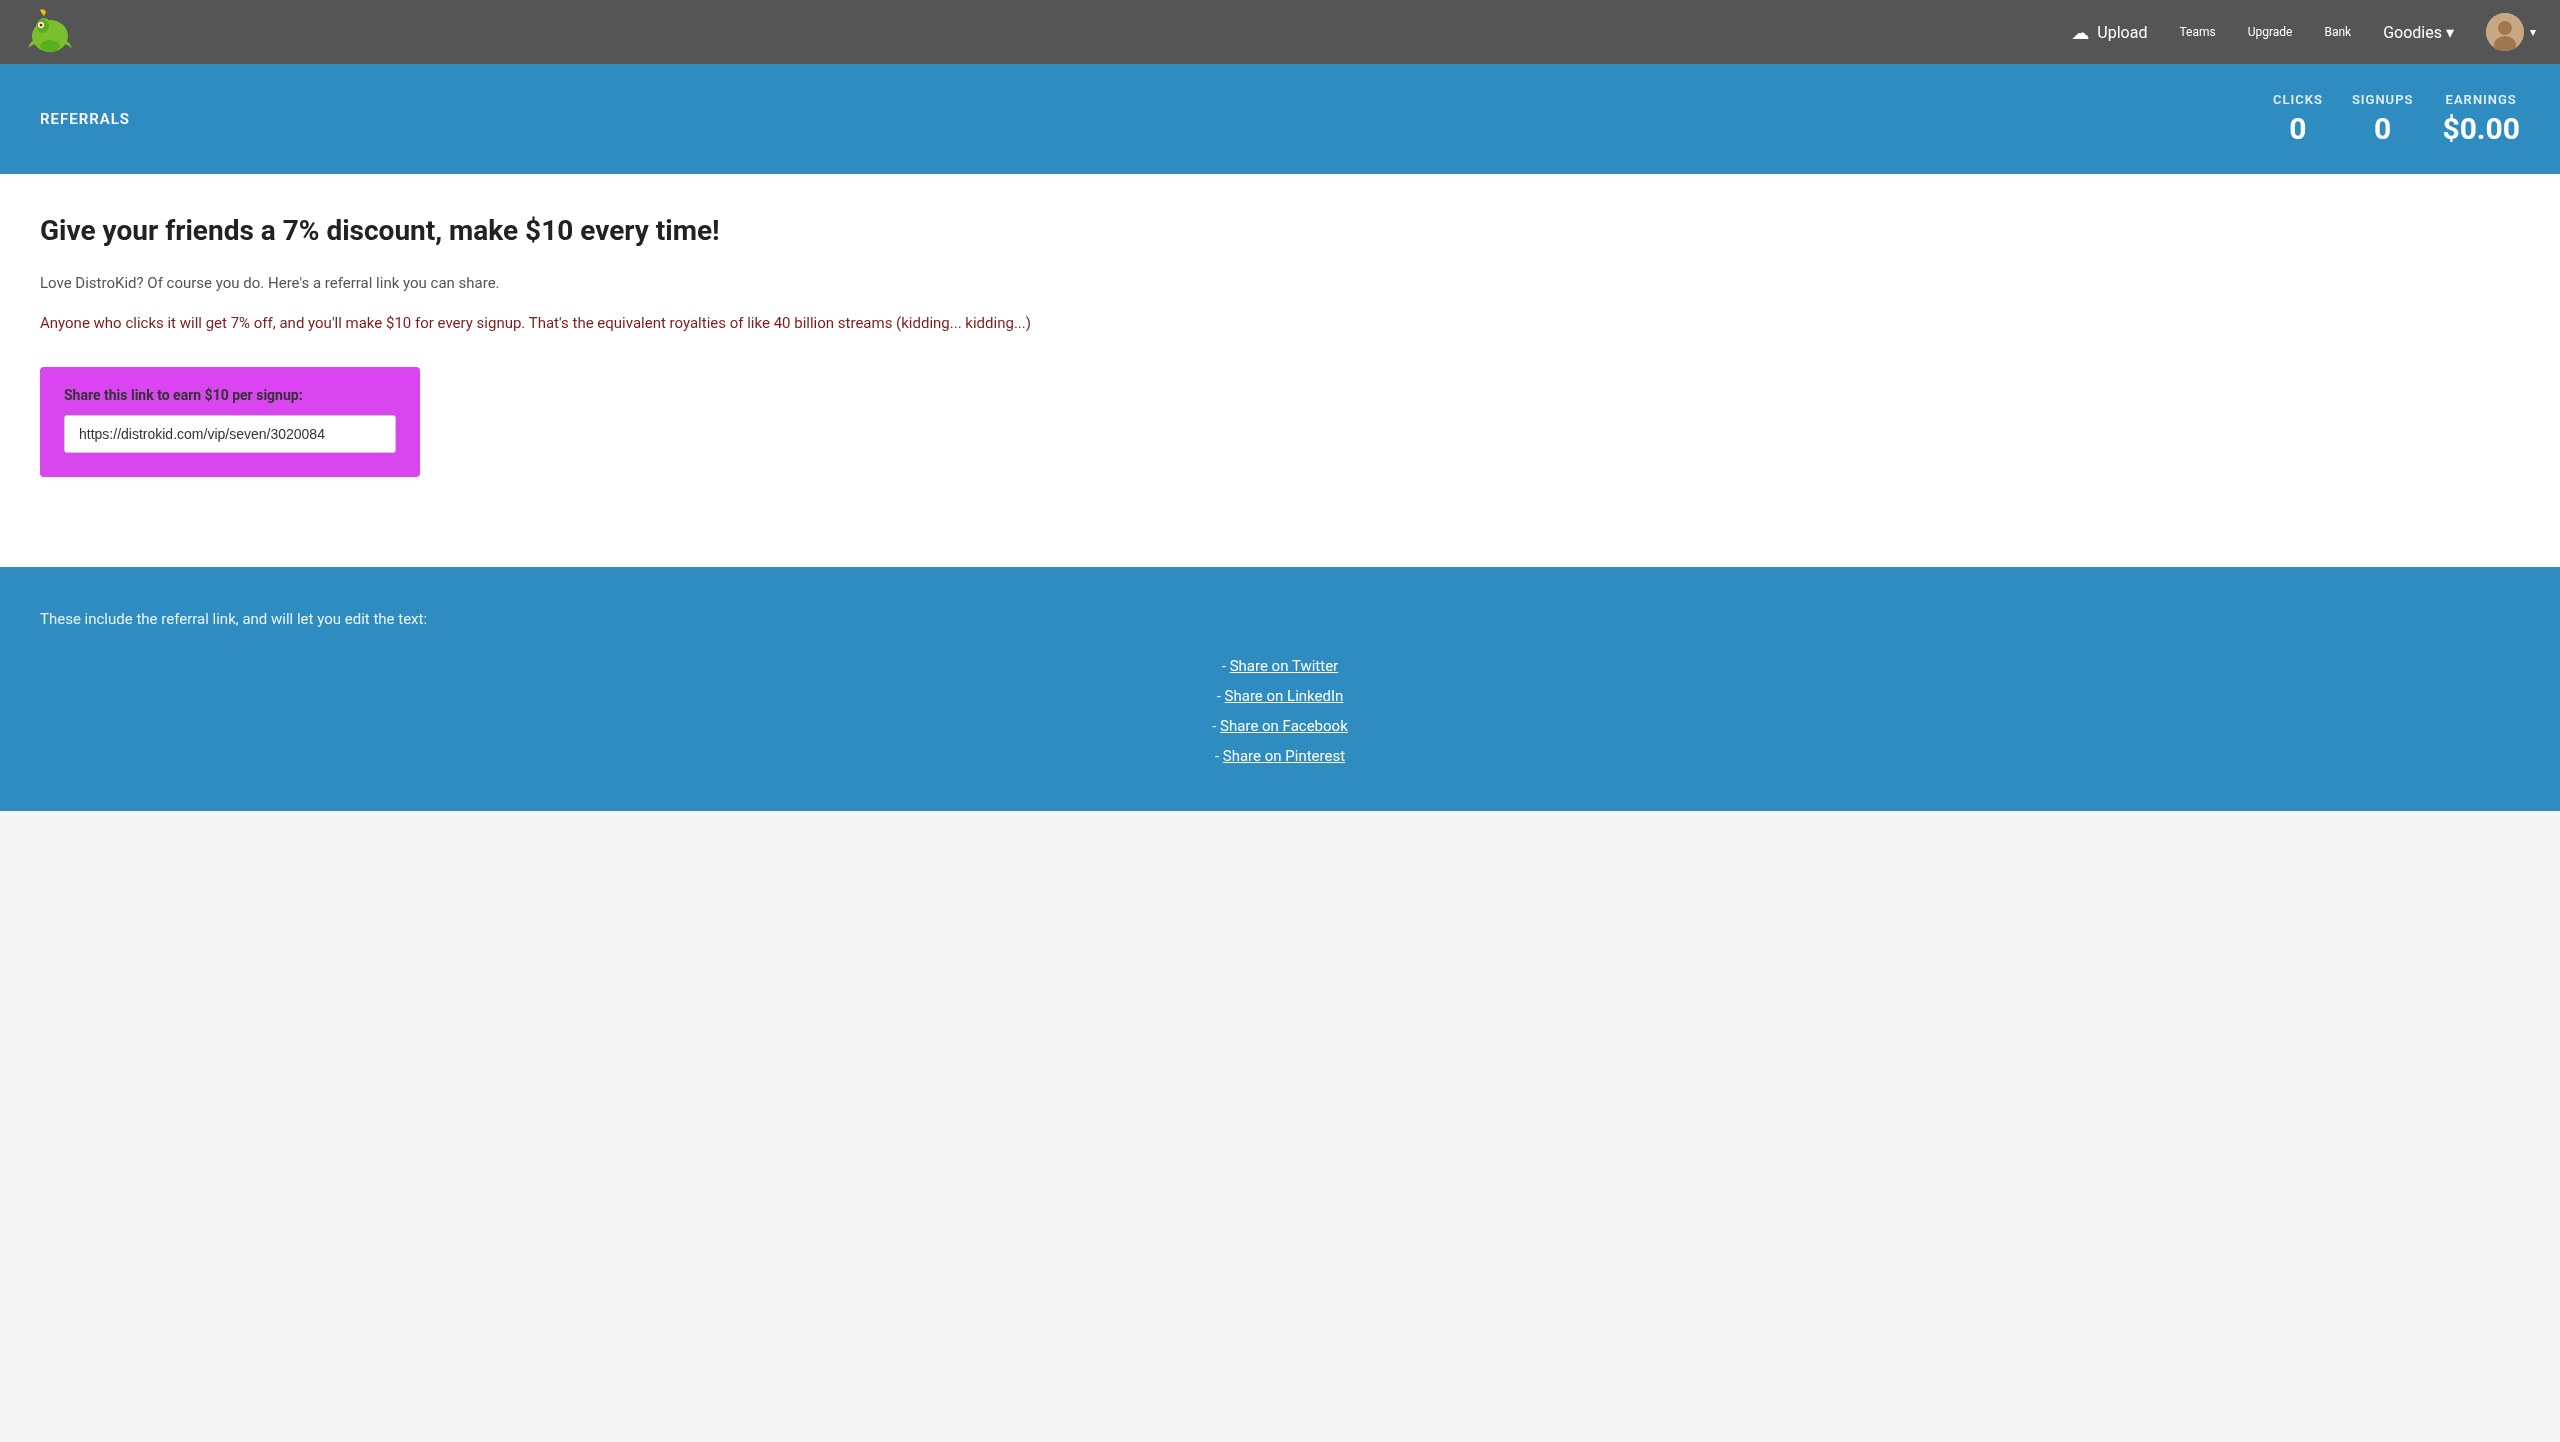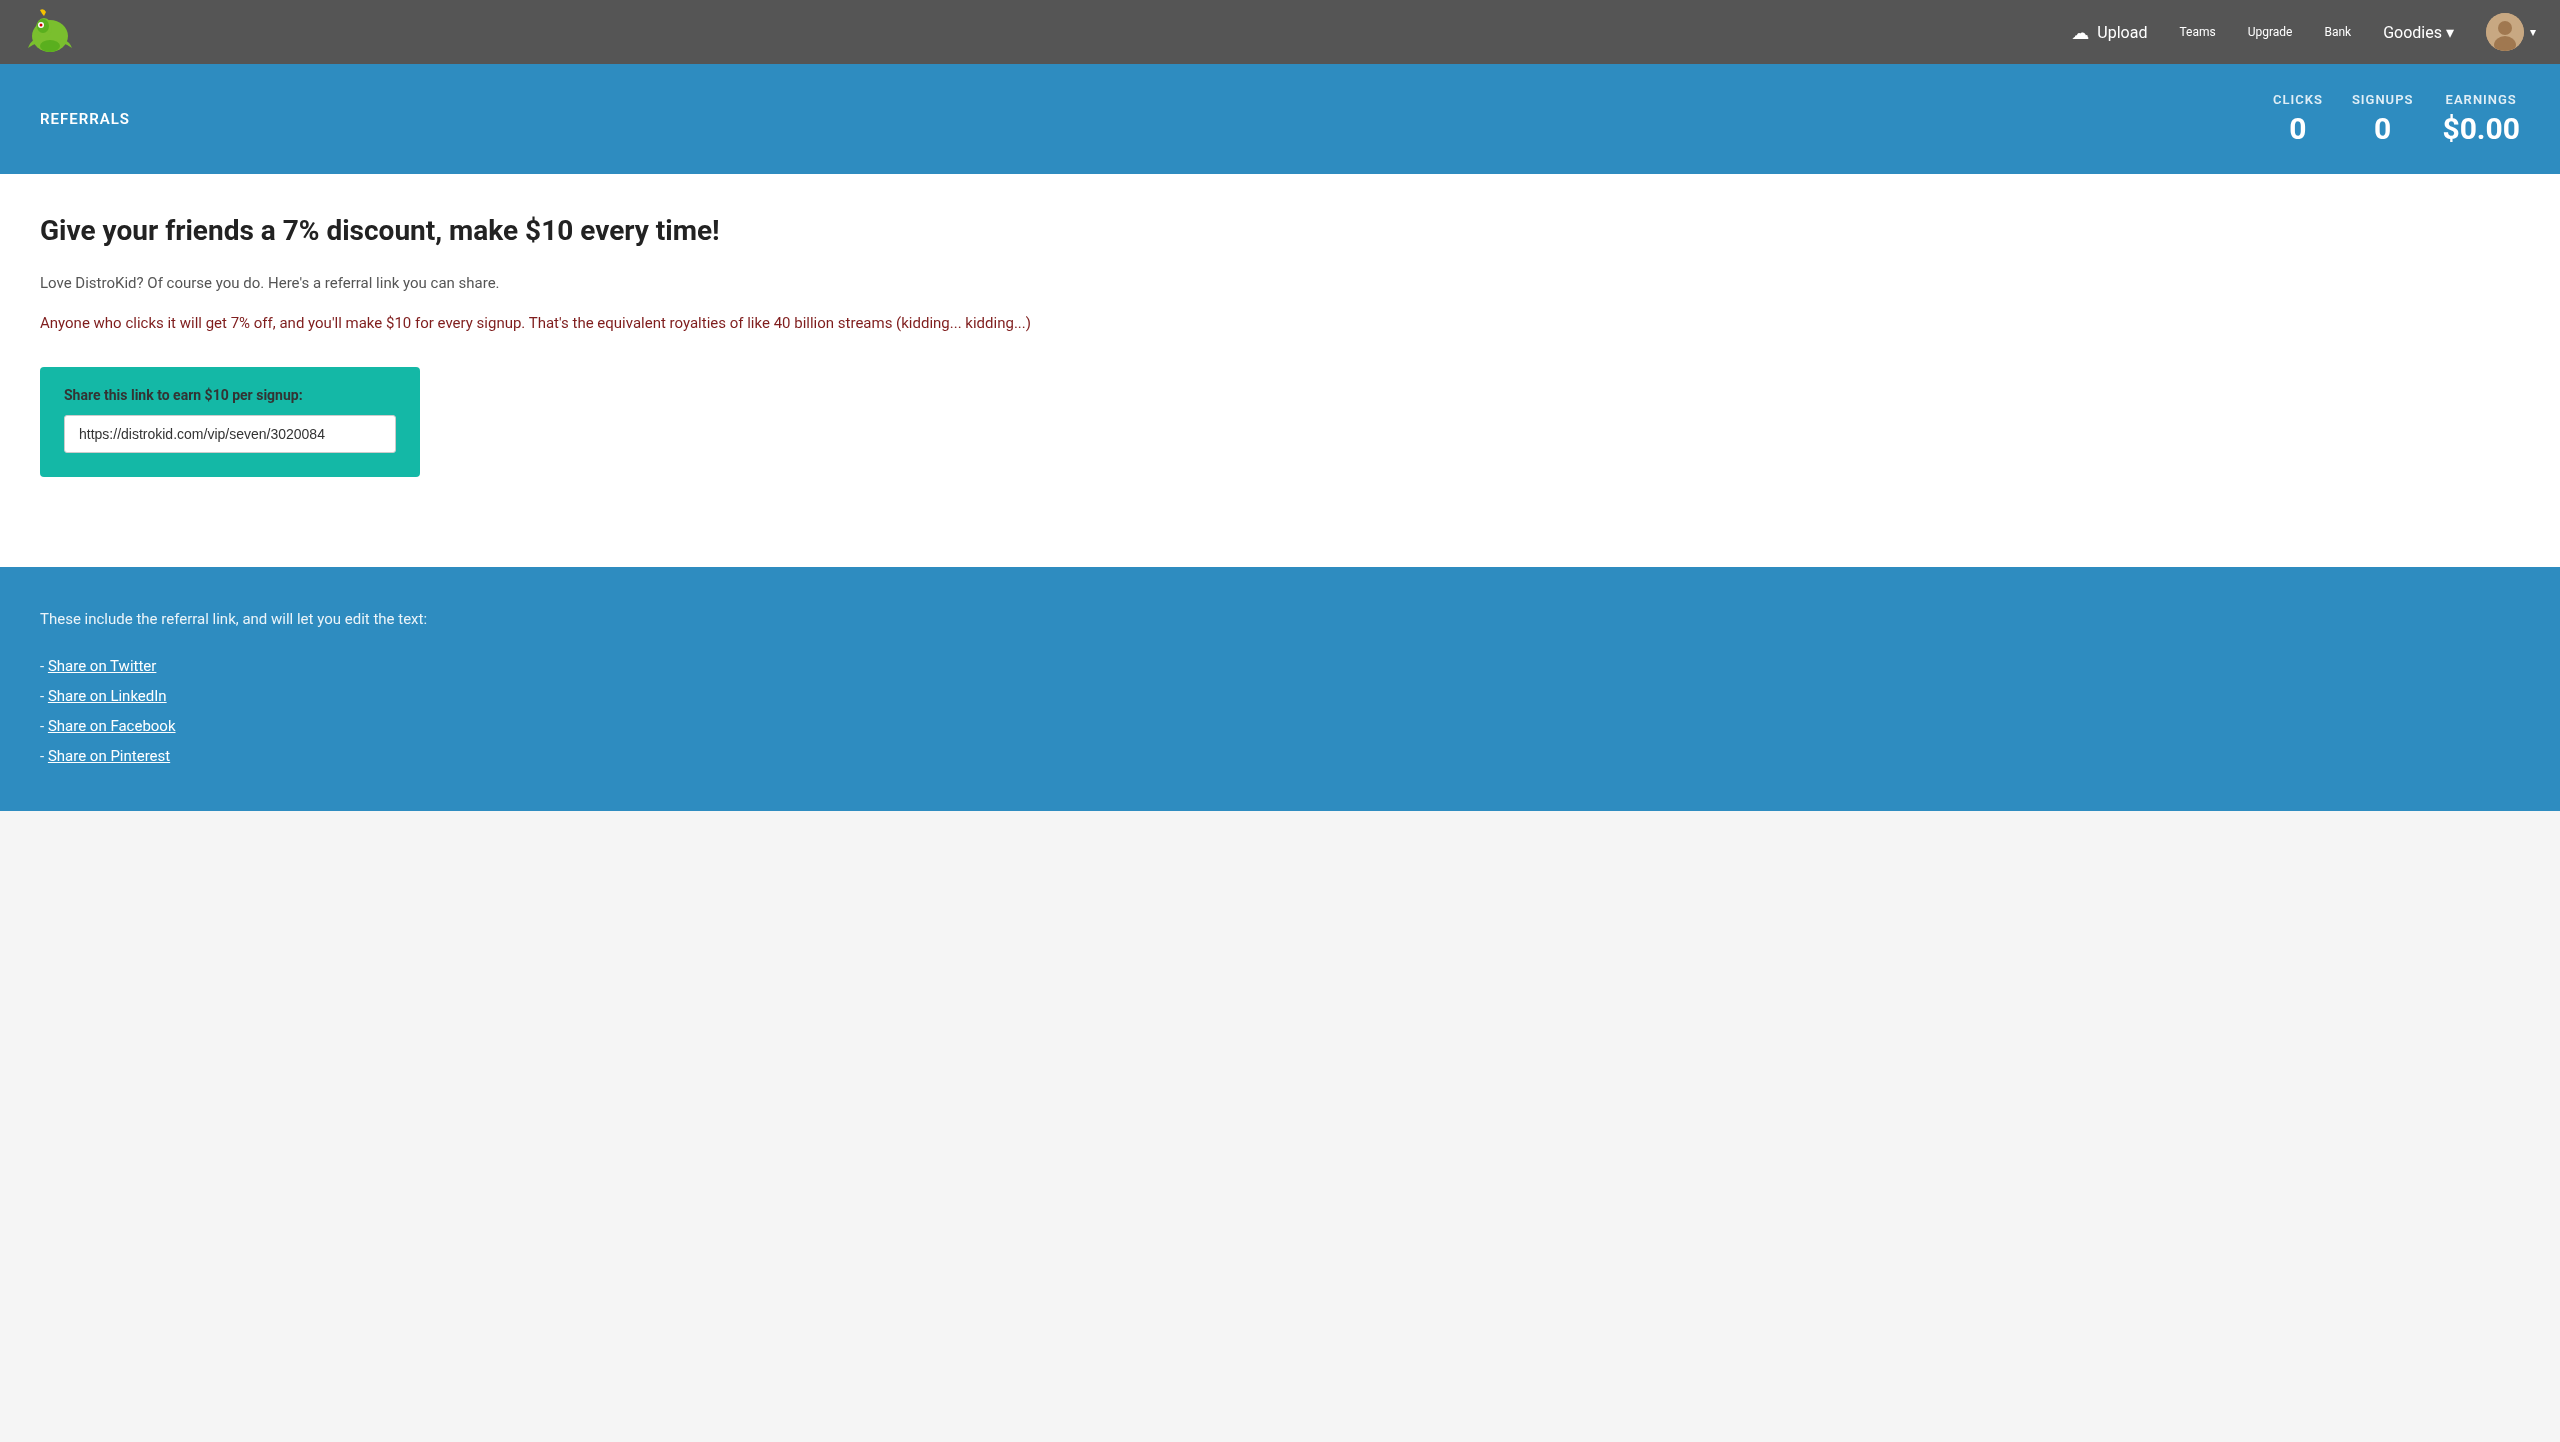--- a/index.html
+++ b/index.html
@@ -155,21 +155,21 @@
 
     .description-second {
       font-size: 15px;
       color: #7f1d1d;
       margin-bottom: 32px;
       line-height: 1.6;
     }
 
     
     .referral-box {
-      background: #14b8a6;
+      background: #d946ef;
       border-radius: 4px;
       padding: 20px 24px 24px 24px;
       display: inline-block;
       min-width: 380px;
       margin-bottom: 40px;
     }
 
     .referral-box-label {
       font-size: 14px;
       font-weight: 700;
@@ -205,20 +205,21 @@
     .quick-share-description {
       color: rgba(255,255,255,0.9);
       font-size: 15px;
       margin-bottom: 20px;
       line-height: 1.6;
     }
 
     .share-links-list {
       list-style: none;
       line-height: 2;
+      text-align: center;
     }
 
     .share-links-list li {
       color: rgba(255,255,255,0.9);
       font-size: 15px;
     }
 
     .share-link {
       color: #ffffff;
       text-decoration: underline;

